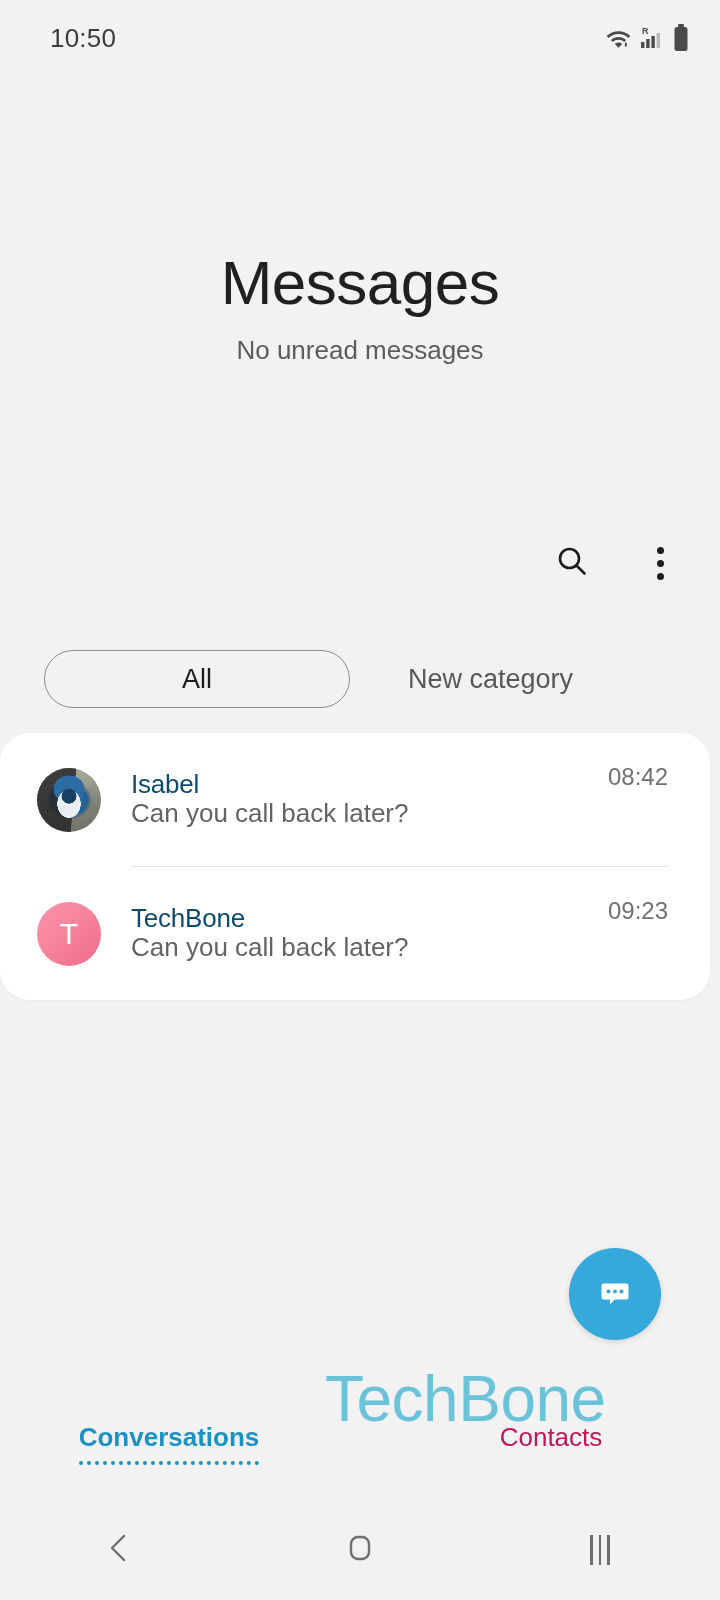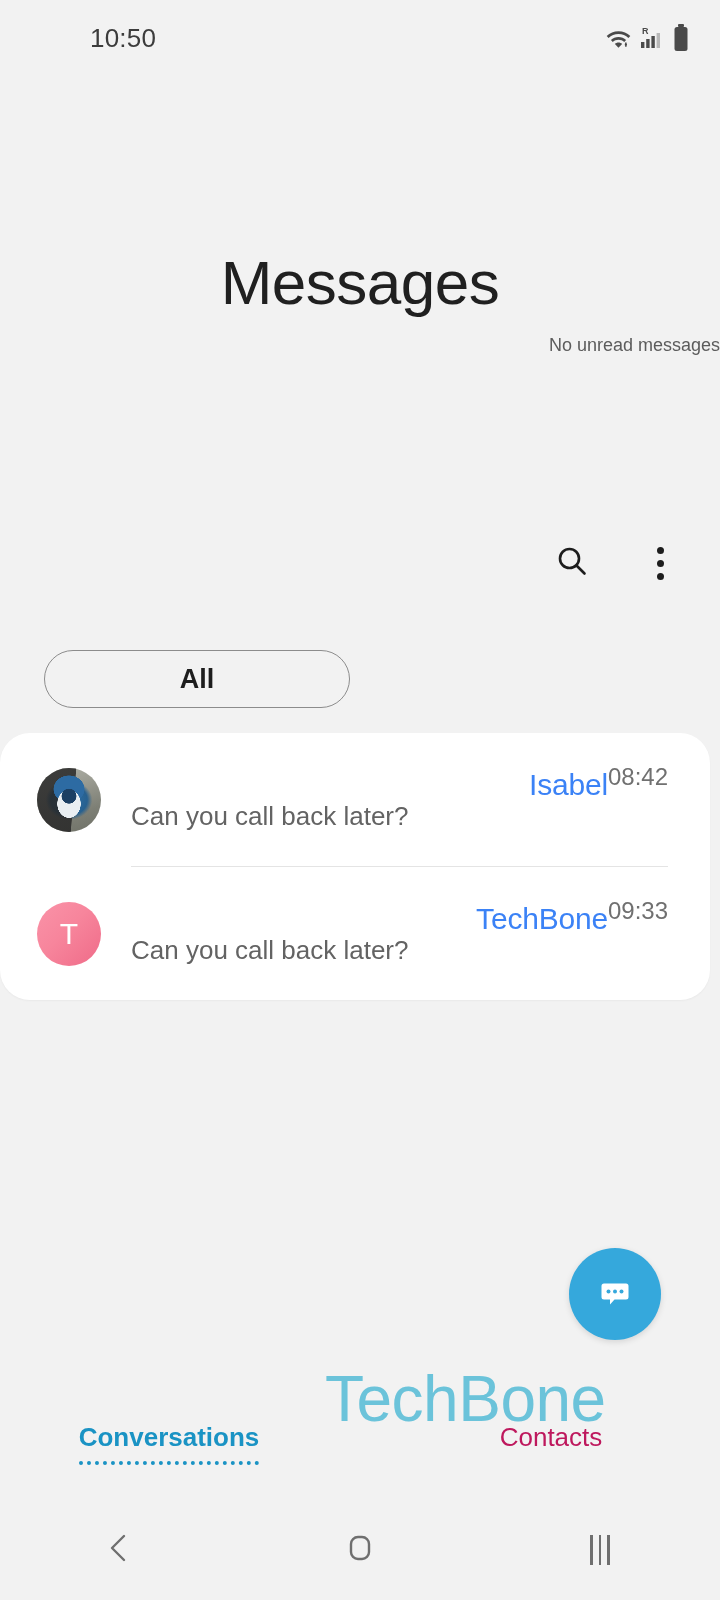--- a/index.html
+++ b/index.html
@@ -27,21 +27,20 @@
     height: 76px;
     display: flex;
     align-items: center;
     justify-content: space-between;
     padding: 0 30px 0 50px;
   }
   .status-time {
     font-size: 26px;
     color: #3c3c3c;
     letter-spacing: 0.2px;
-    margin-left: 40px;
   }
   .status-icons {
     display: flex;
     align-items: center;
     gap: 7px;
   }
   .status-icons svg { display: block; }
 
   
   .header {
@@ -52,24 +51,23 @@
   }
   .header-title {
     font-size: 62px;
     font-weight: 300;
     color: #202020;
     line-height: 1.05;
     letter-spacing: -0.5px;
   }
   .header-subtitle {
     margin-top: 20px;
-    font-size: 18px;
+    font-size: 26px;
     color: #5c5c5c;
     font-weight: 400;
-    text-align: right;
   }
 
   
   .actions {
     position: absolute;
     top: 533px;
     right: 30px;
     display: flex;
     align-items: center;
     gap: 28px;
@@ -112,21 +110,21 @@
     display: flex;
     align-items: center;
     justify-content: center;
     font-size: 27px;
     color: #585858;
     cursor: pointer;
   }
   .chip.selected {
     border: 1.5px solid #8c8c8c;
     color: #1d1d1d;
-    font-weight: 700;
+    font-weight: 400;
     background: transparent;
   }
   .chip.plain { min-width: 0; }
 
   
   .conv-card {
     position: absolute;
     top: 733px;
     left: 0;
     width: 710px;
@@ -172,26 +170,25 @@
       linear-gradient(95deg, rgba(40,40,40,0.85) 46%, rgba(40,40,40,0.85) 56%, rgba(0,0,0,0) 57%),
       radial-gradient(ellipse 52% 44% at 50% 50%, #2f74ad 0%, #27608f 55%, rgba(39,96,143,0) 70%),
       linear-gradient(160deg, #b4b6ad 0%, #9b9c92 35%, #7d7f75 70%, #6e7066 100%);
   }
   .conv-text {
     flex: 1;
     margin-left: 30px;
     min-width: 0;
   }
   .conv-name {
-    font-size: 30px;
-    color: #3b82f6;
+    font-size: 26px;
+    color: #0c4a6e;
     font-weight: 400;
     line-height: 1.1;
     letter-spacing: -0.2px;
-    text-align: right;
   }
   .conv-preview {
     font-size: 26px;
     color: #636363;
     font-weight: 400;
     white-space: nowrap;
     overflow: hidden;
     text-overflow: ellipsis;
   }
   .conv-time {
@@ -349,20 +346,21 @@
       <span class="dots-vertical">
         <i></i>
           <i></i>
           <i></i>
       </span>
     </div>
   </div>
 
   <div class="chips">
     <div class="chip selected">All</div>
+    <div class="chip plain">New category</div>
   </div>
 
   <div class="conv-card">
 
     <div class="conv-row">
       <div class="avatar">
         <div class="avatar-photo"></div>
       </div>
       <div class="conv-text">
         <div class="conv-name">Isabel</div>
@@ -374,21 +372,21 @@
     <div class="divider"></div>
 
     <div class="conv-row">
       <div class="avatar">
         <div class="avatar-letter">T</div>
       </div>
       <div class="conv-text">
         <div class="conv-name">TechBone</div>
         <div class="conv-preview">Can you call back later?</div>
       </div>
-      <div class="conv-time">09:33</div>
+      <div class="conv-time">09:23</div>
     </div>
 
   </div>
 
   <div class="fab">
     <span>
       <svg width="44" height="44" viewBox="0 0 44 44">
         <path d="M11 13.5h22a2.5 2.5 0 0 1 2.5 2.5v11a2.5 2.5 0 0 1-2.5 2.5H21.5l-4.5 5v-5H11a2.5 2.5 0 0 1-2.5-2.5V16A2.5 2.5 0 0 1 11 13.5z" fill="#ffffff"></path>
         <circle cx="15.5" cy="21.5" r="2" fill="#35a8dc"></circle>
         <circle cx="22" cy="21.5" r="2" fill="#35a8dc"></circle>

